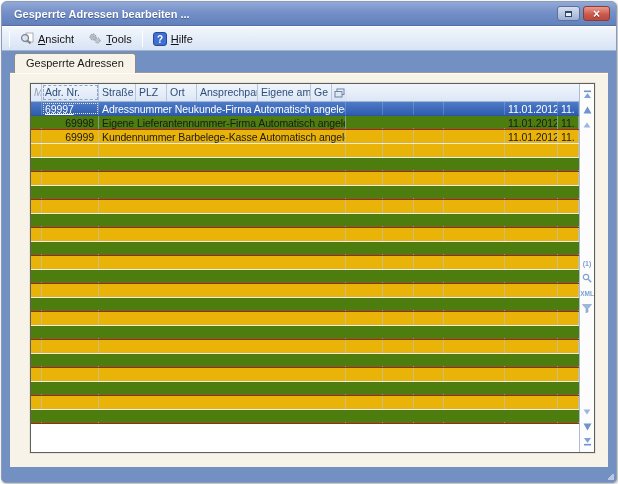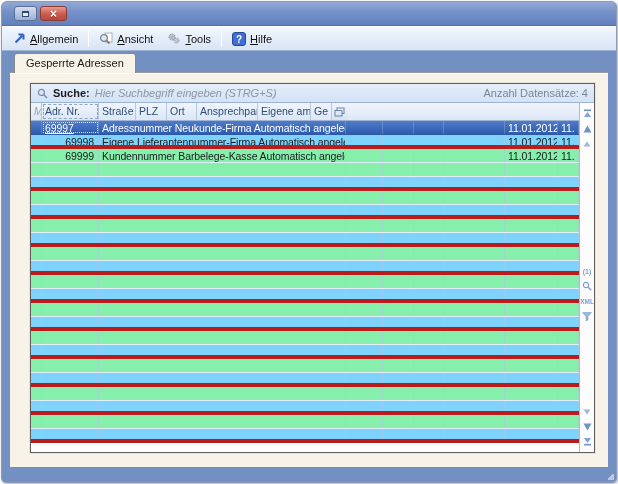--- a/index.html
+++ b/index.html
@@ -56,22 +56,22 @@
 
   .ghead{flex:0 0 18px;display:flex;background:linear-gradient(180deg,#f0f5fc,#dce7f5);
     border-bottom:1px solid #9fb5d3;font-size:10.5px;color:#2e4d78;}
   .hcell{padding:2px 3px 0;border-right:1px solid #b7c7df;white-space:nowrap;overflow:hidden;}
   .hcell.sorted{outline:1px dashed #8fa6c6;outline-offset:-2px;}
   .hcell.m{font-style:italic;color:#98a2b0;}
   .hcorner{flex:0 0 15px;display:flex;align-items:center;justify-content:center;
     background:linear-gradient(180deg,#f0f5fc,#d7e2f2);}
 
   .rows{flex:1;overflow:hidden;font-size:10.5px;color:#1a1a1a;letter-spacing:-0.1px;}
-  .row{height:14px;display:flex;background:#86efac;border-bottom:1px solid #e3ecf9;}
-  .row.stripe{background:#7dd3fc;border-bottom:4px solid #b91c1c;}
+  .row{height:14px;display:flex;background:#eab308;border-bottom:1px solid #e3ecf9;}
+  .row.stripe{background:#4d7c0f;border-bottom:1px solid #b91c1c;align-items:flex-end;}
   .row .cell{padding:1px 3px 0;border-right:1px solid rgba(176,197,227,.55);
     white-space:nowrap;overflow:hidden;}
   .cell.num{text-align:right;padding-right:4px;}
   .cell.date{text-align:right;padding-right:5px;}
   .row.sel{background:linear-gradient(180deg,#4f7bc7,#2e5cae);color:#fff;border-bottom:1px solid #2b57a5;}
   .row.sel .cell{border-right:1px solid rgba(255,255,255,.18);}
   .row.sel .cell.focus{outline:1px dotted #e9e4d6;outline-offset:-2px;text-align:left;text-decoration:underline;}
 
   
   .strip{flex:0 0 15px;border-left:1px solid #a8bcd8;background:#fcfcfc;
@@ -84,40 +84,32 @@
   
   .grip{position:absolute;right:2px;bottom:2px;width:6px;height:6px;
     background:linear-gradient(135deg,transparent 40%,#b9c8e2 40%);}
 </style>
 </head>
 <body>
 
 <div class="window">
 
   <div class="titlebar">
+    <div class="title">Gesperrte Adressen bearbeiten ...</div>
     <div class="winbtns">
       <div class="winbtn btn-restore">
         <span class="glyph"></span>
       </div>
       <div class="winbtn btn-close">
         <span class="glyph">×</span>
       </div>
     </div>
   </div>
 
   <div class="menubar" id="menubar">
-      <div class="menuitem">
-        <span>
-          <svg width="13" height="13" viewBox="0 0 13 13">
-            <path d="M2.5 10.5 L9.5 3.5" stroke="#2e62c8" stroke-width="2.2" fill="none"></path>
-            <path d="M10.5 2.5 H5.5 M10.5 2.5 V7.5" stroke="#2e62c8" stroke-width="2" fill="none"></path>
-          </svg>
-        </span>
-        <span><u>A</u>llgemein</span>
-      </div>
       <div class="menusep"></div>
       <div class="menuitem">
         <span>
           <svg width="14" height="13" viewBox="0 0 14 13">
             <rect x="6" y="1" width="7" height="9" fill="#fffef8" stroke="#9aa0aa" stroke-width="0.8"></rect>
             <circle cx="5" cy="6" r="3.4" fill="#dce6f2" fill-opacity="0.8" stroke="#7c838f" stroke-width="1.3"></circle>
             <line x1="7.6" y1="8.6" x2="10.5" y2="11.5" stroke="#7c838f" stroke-width="2"></line>
           </svg>
         </span>
         <span><u>A</u>nsicht</span>
@@ -146,29 +138,20 @@
     </div>
 
   <div class="body">
     <div class="tabrow">
       <div class="tab">Gesperrte Adressen</div>
     </div>
 
     <div class="panel">
       <div class="gridbox">
 
-        <div class="searchbar">
-          <svg width="11" height="11" viewBox="0 0 11 11">
-            <circle cx="4.4" cy="4.4" r="3" fill="#dce6f4" stroke="#7a8db0" stroke-width="1.2"></circle>
-            <line x1="6.8" y1="6.8" x2="10" y2="10" stroke="#7a8db0" stroke-width="1.6"></line>
-          </svg>
-          <span class="lbl">Suche:</span>
-          <span class="ph">Hier Suchbegriff eingeben (STRG+S)</span>
-          <span class="cnt">Anzahl Datensätze: 4</span>
-        </div>
 
         <div class="gridwrap">
           <div class="grid">
             <div class="ghead" id="ghead">
                 <div class="hcell m" style="flex: 0 0 11px;">M</div>
                 <div class="hcell sorted" style="flex: 0 0 57px;">Adr. Nr.</div>
                 <div class="hcell" style="flex: 0 0 37px;">Straße</div>
                 <div class="hcell" style="flex: 0 0 31px;">PLZ</div>
                 <div class="hcell" style="flex: 0 0 30px;">Ort</div>
                 <div class="hcell" style="flex: 0 0 61px;">Ansprechpartner</div>

